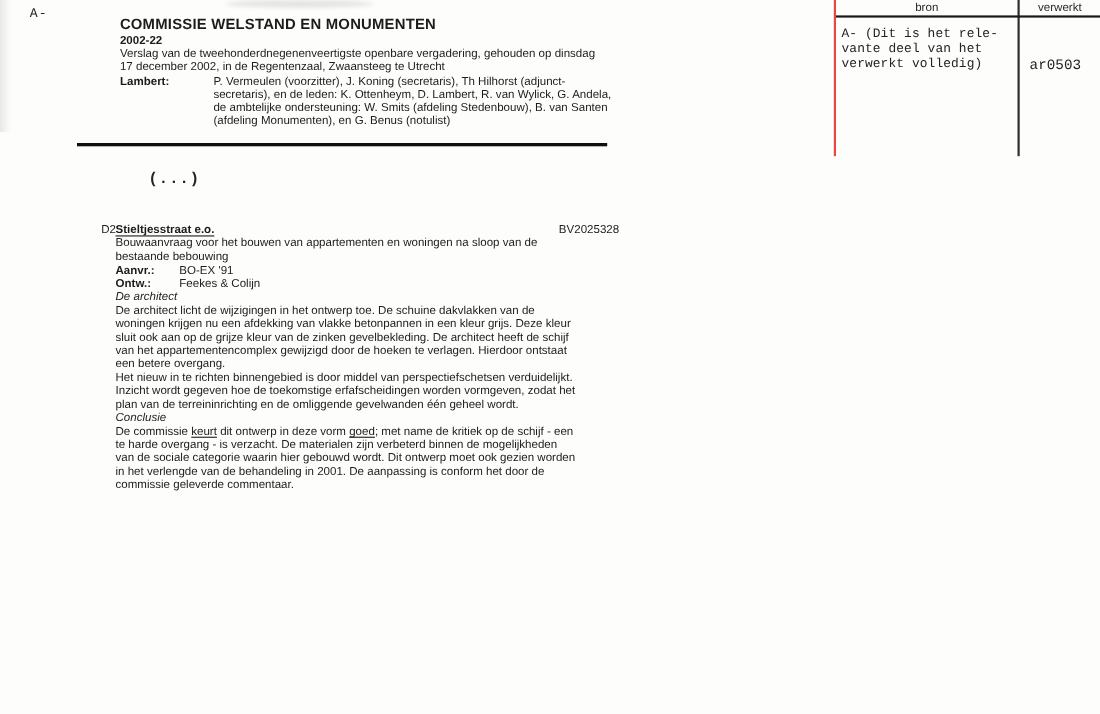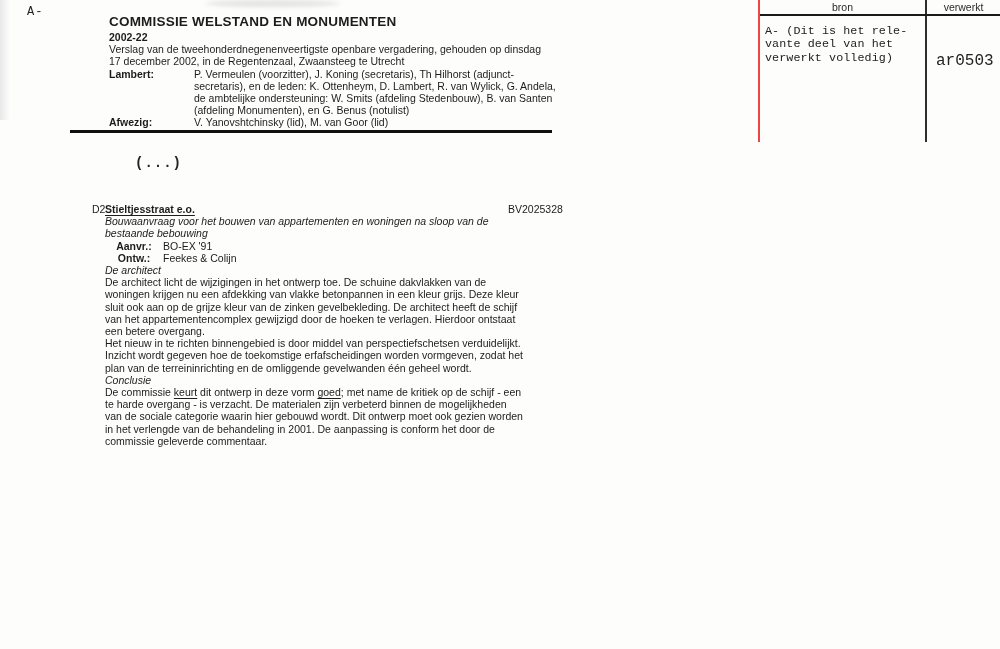--- a/index.html
+++ b/index.html
@@ -49,22 +49,22 @@
     font-size: 14px; font-weight: bold; letter-spacing: 1px;
   }
 
   
   .item-block { position: absolute; left: 75px; top: 203px; width: 505px; font-size: 10.5px; line-height: 12.2px; }
   .item-header { position: relative; }
   .item-id { position: absolute; left: 0; top: 0; margin-left: 17px; }
   .item-title { margin-left: 30px; text-decoration: underline; text-underline-offset: 2px; font-weight: bold; }
   .case-number { position: absolute; left: 433px; top: 0; }
   .item-body { margin-left: 30px; width: 472px; }
-  .subtitle { font-style: italic; }
-  .label-row { display: flex; text-align: center; }
+  .subtitle { }
+  .label-row { display: flex; }
   .label-row .lbl { font-weight: bold; width: 58px; flex: 0 0 58px; }
   .sub-heading { font-style: italic; }
   .u-word { text-decoration: underline; text-underline-offset: 2px; }
 
   
   .margin-table {
     position: absolute; left: 758px; top: 0; width: 242px; height: 142px;
     border-left: 2px solid #ef4444;
   }
   .margin-table .divider {
@@ -77,21 +77,21 @@
   .margin-table .head-cell {
     font-size: 10.5px; color: #2a2a2a; display: flex; align-items: center; justify-content: center;
   }
   .margin-table .head-cell.c1 { width: 165px; }
   .margin-table .head-cell.c2 { width: 77px; }
   .bron-note {
     position: absolute; left: 5px; top: 25px; width: 158px;
     font-size: 11.7px; line-height: 13.4px; letter-spacing: .1px;
   }
   .verwerkt-value {
-    position: absolute; left: 176px; top: 52px; font-size: 16px;
+    position: absolute; left: 176px; top: 52px; font-size: 13px;
   }
 </style>
 </head>
 <body>
 
 <div class="smudge-top"></div>
 <div class="edge-shade-left"></div>
 
 <div class="corner-mark mono">A-</div>
 
@@ -99,24 +99,20 @@
   <div class="doc-title">COMMISSIE WELSTAND EN MONUMENTEN</div>
   <div class="doc-number">2002-22</div>
   <div class="intro pre">Verslag van de tweehonderdnegenenveertigste openbare vergadering, gehouden op dinsdag
 17 december 2002, in de Regentenzaal, Zwaansteeg te Utrecht</div>
   <div class="attend-row">
     <div class="attend-label">Lambert:</div>
     <div class="attend-value pre">P. Vermeulen (voorzitter), J. Koning (secretaris), Th Hilhorst (adjunct-
 secretaris), en de leden: K. Ottenheym, D. Lambert, R. van Wylick, G. Andela,
 de ambtelijke ondersteuning: W. Smits (afdeling Stedenbouw), B. van Santen
 (afdeling Monumenten), en G. Benus (notulist)</div>
-  </div>
-  <div class="attend-row">
-    <div class="attend-label">Afwezig:</div>
-    <div class="attend-value">V. Yanovshtchinsky (lid), M. van Goor (lid)</div>
   </div>
 </div>
 
 <div class="header-rule"></div>
 
 <div class="omission-mark mono">(...)</div>
 
 <div class="item-block">
   <div class="item-header">
     <span class="item-id">D2</span>

